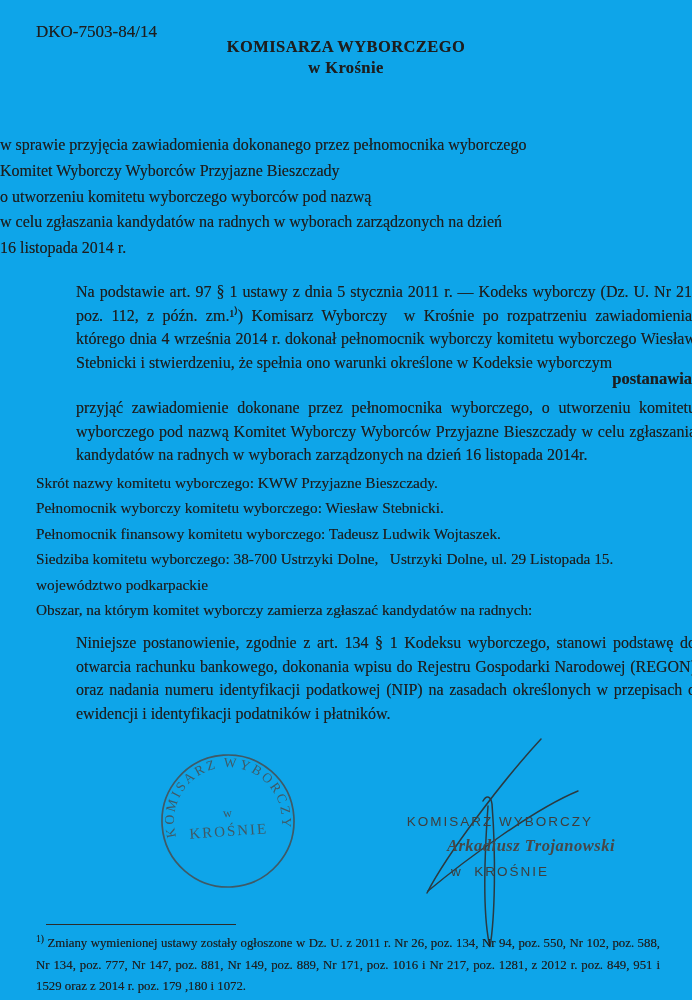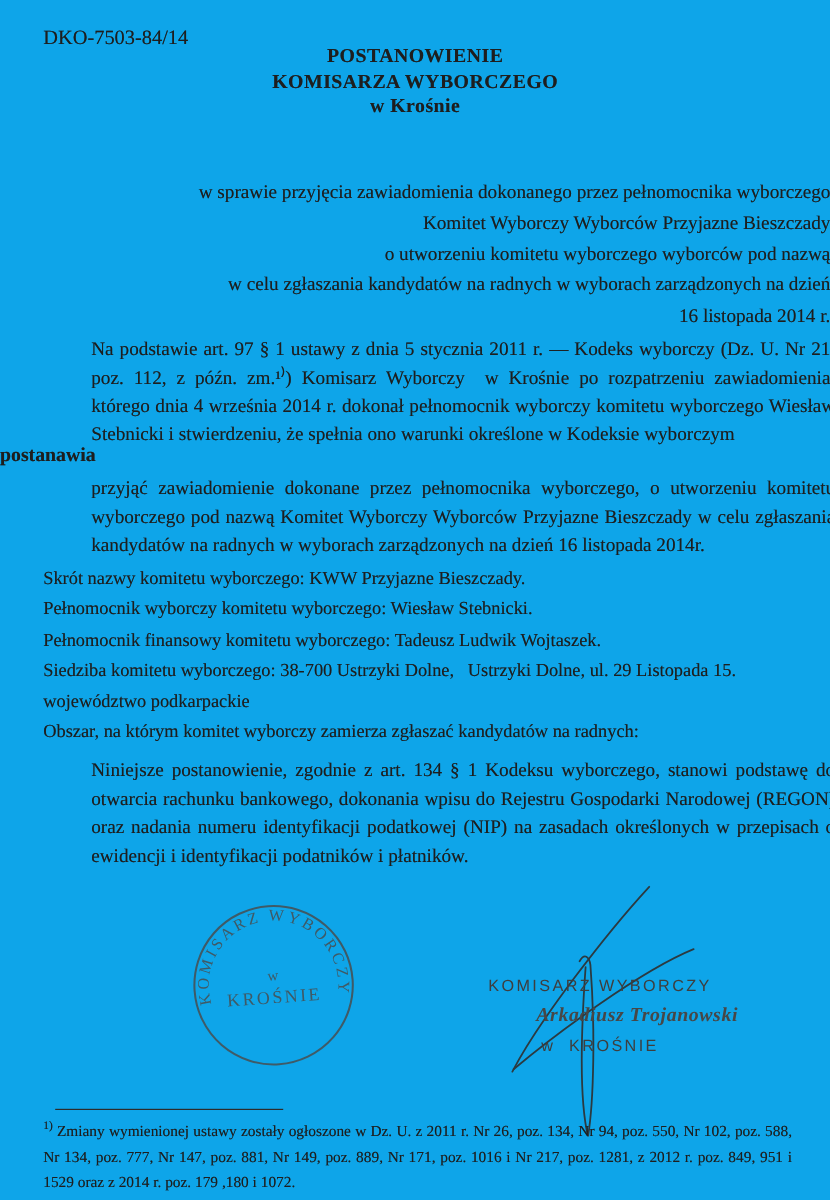--- a/index.html
+++ b/index.html
@@ -26,37 +26,37 @@
     font-size: 16.5px;
     line-height: 20.5px;
     letter-spacing: 0.4px;
   }
   .date-line {
     left: 0; top: 102px; width: 692px;
     text-align: center;
     font-size: 16px;
   }
   .subject-block {
-    left: 0; top: 148px; width: 692px;
-    text-align: right;
+    left: 0; top: 132px; width: 692px;
+    text-align: left;
     font-size: 16px;
     line-height: 25.8px;
   }
   .para {
     left: 36px; width: 620px;
     font-size: 16px;
     line-height: 23.5px;
     text-align: justify;
     white-space: pre-wrap;
     margin-left: 40px;
   }
   .para-legal   { top: 280px; }
   .decision-word {
     left: 0; top: 369px; width: 692px;
-    text-align: left;
+    text-align: right;
     font-weight: bold;
     font-size: 16.5px;
   }
   .para-decision { top: 396px; }
   .details-block {
     left: 36px; top: 470px; width: 625px;
     font-size: 15.3px;
     line-height: 25.4px;
   }
   .details-block div { white-space: pre-wrap; }
@@ -94,21 +94,20 @@
   .footnote sup { font-size: 9.5px; }
 </style>
 </head>
 <body>
 
 <div class="page">
 
   <div class="abs doc-text ref-number">DKO-7503-84/14</div>
 
   <div class="abs doc-text title-block">
-    <div>POSTANOWIENIE</div>
     <div>KOMISARZA WYBORCZEGO</div>
     <div>w Krośnie</div>
   </div>
 
 
   <div class="abs doc-text subject-block">
     <div>w sprawie przyjęcia zawiadomienia dokonanego przez pełnomocnika wyborczego</div>
     <div>Komitet Wyborczy Wyborców Przyjazne Bieszczady</div>
     <div>o utworzeniu komitetu wyborczego wyborców pod nazwą</div>
     <div>w celu zgłaszania kandydatów na radnych w wyborach zarządzonych na dzień</div>

